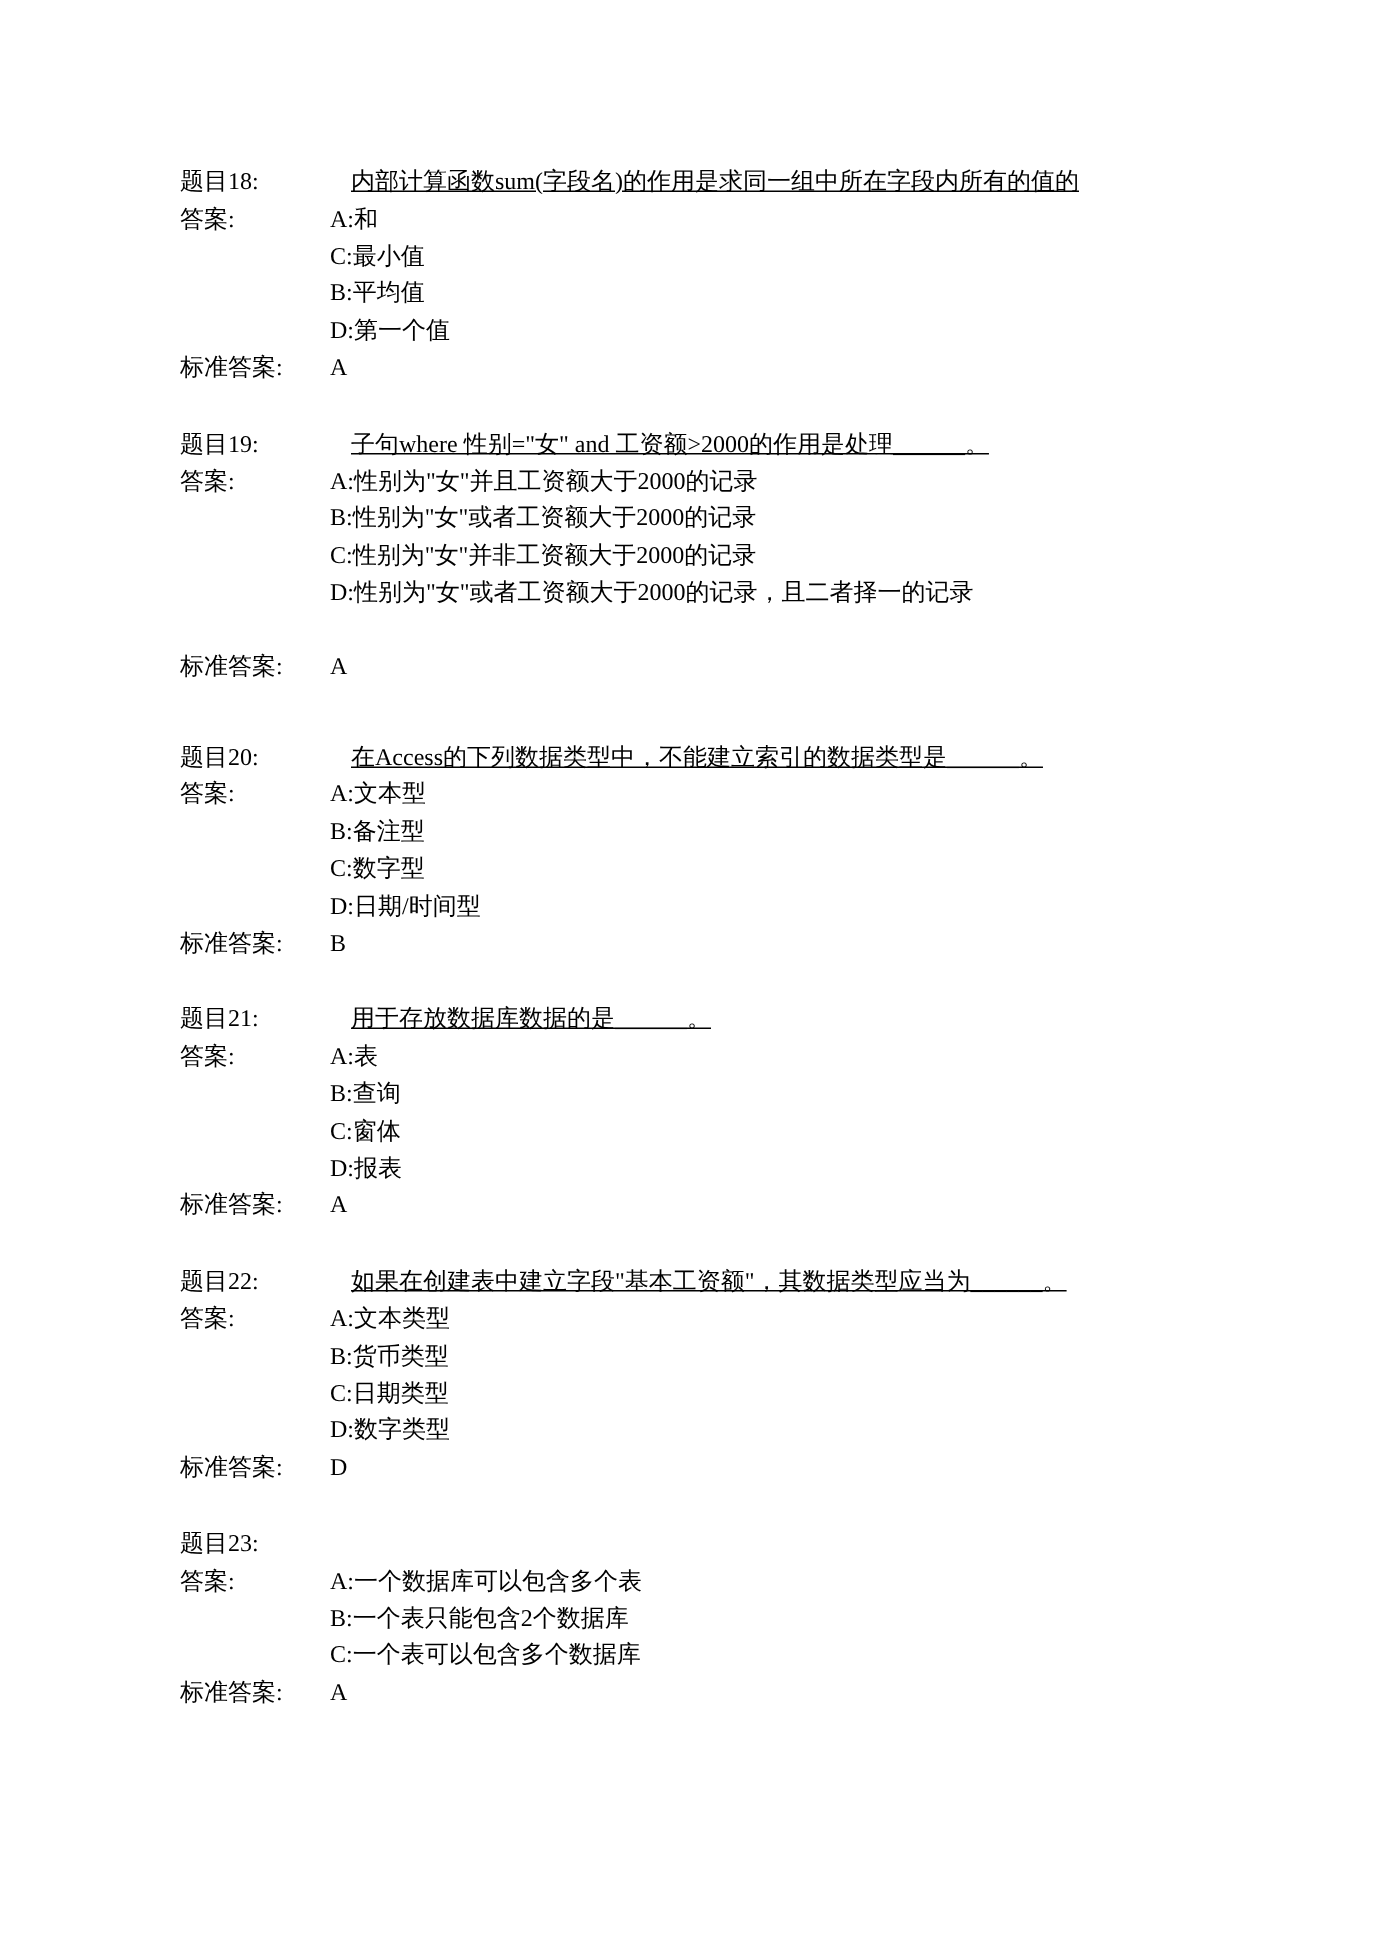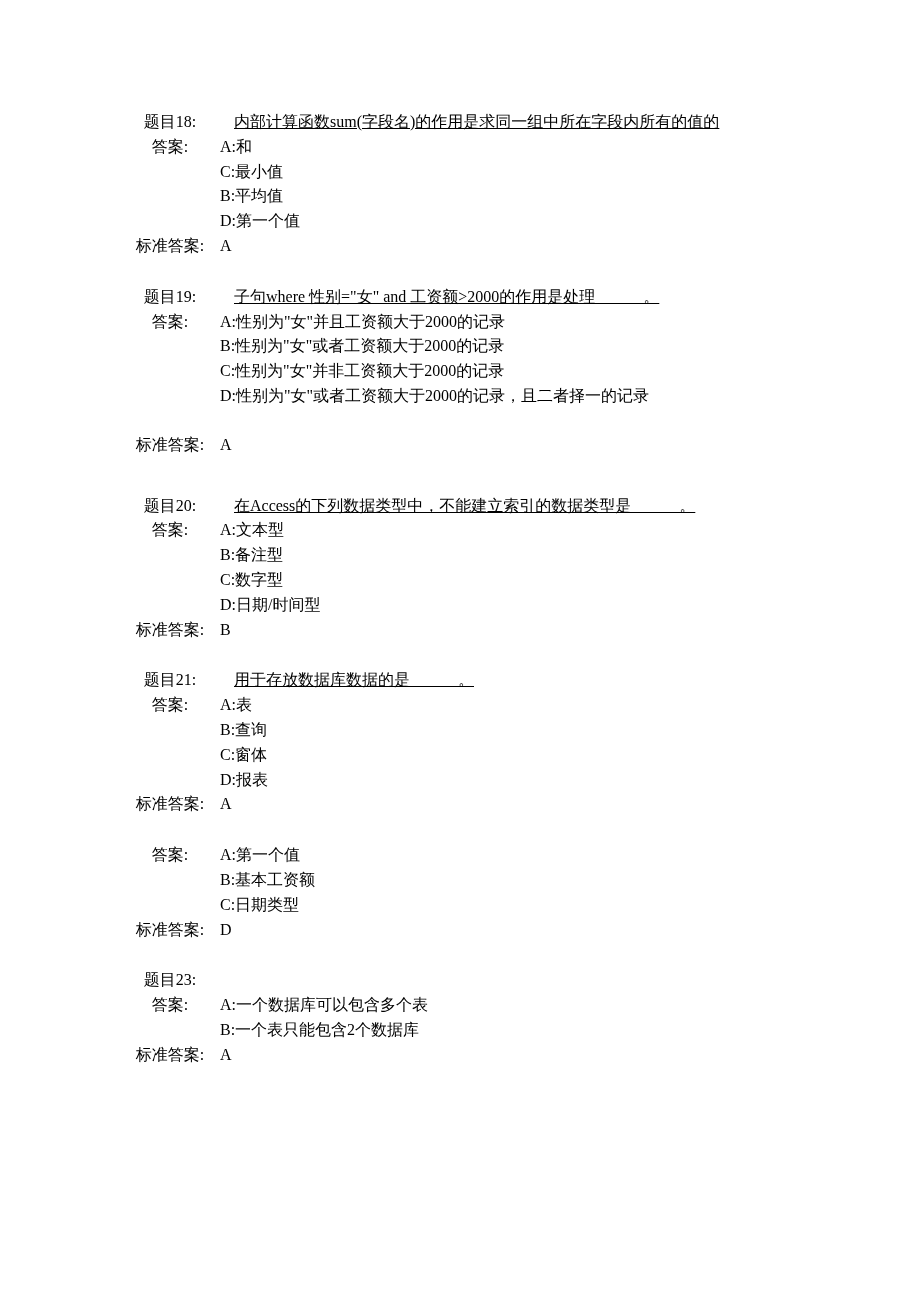--- a/index.html
+++ b/index.html
@@ -22,21 +22,20 @@
     .question-block.extra-gap {
       margin-bottom: 36px;
     }
     .row {
       display: flex;
       align-items: flex-start;
     }
     .label-col {
       flex: 0 0 100px;
       white-space: nowrap;
-      text-align: center;
     }
     .content-col {
       flex: 1;
     }
     .question-text {
       padding-left: 14px;
       text-decoration: underline;
     }
     .std-answer .content-col {
       padding-left: 0;
@@ -146,46 +145,58 @@
         <div class="label-col"></div>
         <div class="content-col">D:报表</div>
       </div>
       <div class="row std-answer">
         <div class="label-col">标准答案:</div>
         <div class="content-col">A</div>
       </div>
     </div>
     <div class="question-block">
       <div class="row">
-        <div class="label-col">答案:</div>
-        <div class="content-col">A:第一个值</div>
-      </div>
-      <div class="row">
-        <div class="label-col"></div>
-        <div class="content-col">B:基本工资额</div>
+        <div class="label-col">题目22:</div>
+        <div class="content-col question-text">如果在创建表中建立字段"基本工资额"，其数据类型应当为______。</div>
+      </div>
+      <div class="row">
+        <div class="label-col">答案:</div>
+        <div class="content-col">A:文本类型</div>
+      </div>
+      <div class="row">
+        <div class="label-col"></div>
+        <div class="content-col">B:货币类型</div>
       </div>
       <div class="row">
         <div class="label-col"></div>
         <div class="content-col">C:日期类型</div>
       </div>
+      <div class="row">
+        <div class="label-col"></div>
+        <div class="content-col">D:数字类型</div>
+      </div>
       <div class="row std-answer">
         <div class="label-col">标准答案:</div>
         <div class="content-col">D</div>
       </div>
     </div>
     <div class="question-block">
       <div class="row">
         <div class="label-col">题目23:</div>
       </div>
       <div class="row">
         <div class="label-col">答案:</div>
         <div class="content-col">A:一个数据库可以包含多个表</div>
       </div>
       <div class="row">
         <div class="label-col"></div>
         <div class="content-col">B:一个表只能包含2个数据库</div>
+      </div>
+      <div class="row">
+        <div class="label-col"></div>
+        <div class="content-col">C:一个表可以包含多个数据库</div>
       </div>
       <div class="row std-answer">
         <div class="label-col">标准答案:</div>
         <div class="content-col">A</div>
       </div>
     </div>
   </div>
 
 </body></html>

